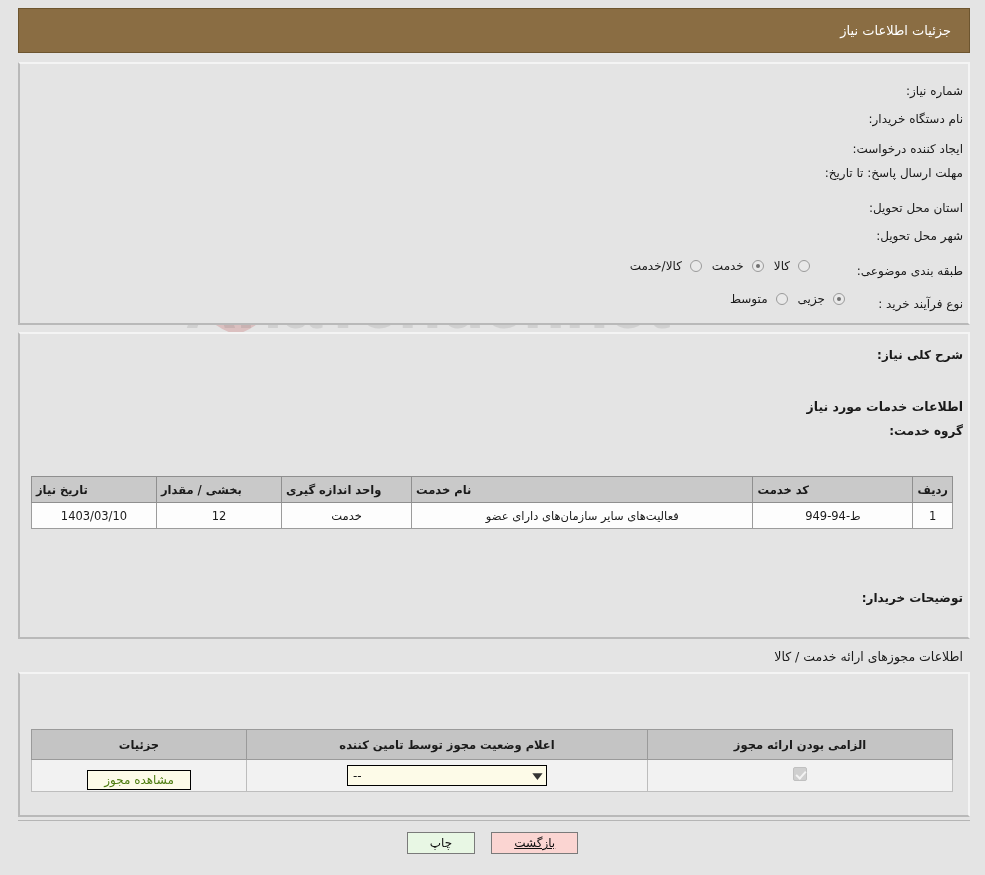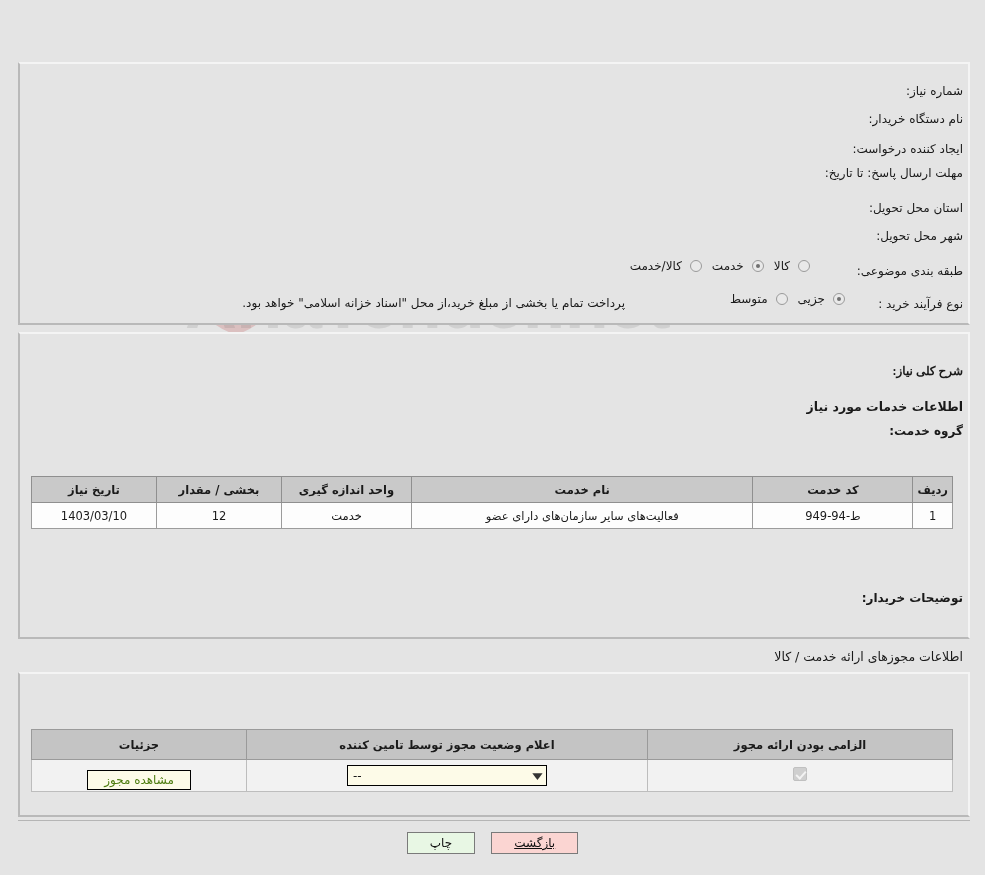--- a/index.html
+++ b/index.html
@@ -178,21 +178,21 @@
     background: #fff;
   }
   table.grid th {
     background: #c9c9c9;
     border: 1px solid #8f8f8f;
     font-size: 11.5px;
     font-weight: bold;
     color: #1a1a1a;
     height: 26px;
     padding: 0 4px;
-    text-align: center;
+    text-align: left;
     white-space: nowrap;
   }
   table.grid td {
     background: #fdfdfd;
     border: 1px solid #9c9c9c;
     font-size: 11.5px;
     color: #1a1a1a;
     height: 26px;
     padding: 0 4px;
     text-align: center;
@@ -303,20 +303,23 @@
 <div id="root">
 
   <div class="watermark">
     <svg class="wm-shield" viewBox="0 0 82 104">
       <path d="M41 3 L78 16 L78 56 C78 80 60 94 41 101 C22 94 4 80 4 56 L4 16 Z" fill="none" stroke="rgba(200,110,110,0.30)" stroke-width="11"></path>
       <path d="M41 30 L57 74 L47 74 L41 56 L35 74 L25 74 Z" fill="rgba(200,110,110,0.30)"></path>
     </svg>
     <div class="wm-text">AriaTender.net</div>
   </div>
 
+  <div class="titlebar">
+    <span>جزئیات اطلاعات نیاز</span>
+  </div>
 
   <div class="panel" id="panel-main"></div>
 
   <div class="lbl-right" style="top:84px;">شماره نیاز:</div>
   <div class="fld" style="position:absolute; right:192px; top:81px; width:190px;">1103003820000013</div>
   <div class="inline-lbl" style="position:absolute; right:395px; top:84px;">تاریخ و ساعت اعلان عمومی:</div>
   <div class="fld" style="position:absolute; right:610px; top:81px; width:168px;">1403/03/07 - 14:26</div>
 
   <div class="lbl-right" style="top:112px;">نام دستگاه خریدار:</div>
   <div class="fld rtl-text" style="position:absolute; right:192px; top:109px; width:532px;">سازمان مدیریت و برنامه ریزی استان خراسان رضوی</div>
@@ -360,25 +363,24 @@
   <div class="row" style="right:140px; top:292px;">
     <span class="radio-grp">
       <span class="radio checked"></span>
       <span class="radio-lbl">جزیی</span>
     </span>
     <span class="radio-grp">
       <span class="radio"></span>
       <span class="radio-lbl">متوسط</span>
     </span>
   </div>
-  <div style="position:absolute; right:360px; top:296px; font-size:12px; color:#1a1a1a; white-space:nowrap; z-index:3;">پرداخت تمام یا بخشی از مبلغ خرید،از محل "اسناد خزانه اسلامی" خواهد بود.</div>
 
   <div class="panel" id="panel-desc"></div>
 
-  <div class="lbl-right bold-lbl" style="top:364px; right:22px;font-family:Liberation Serif, serif;">شرح کلی نیاز:</div>
+  <div class="lbl-right bold-lbl" style="top:348px; right:22px;">شرح کلی نیاز:</div>
   <div class="ta" style="position:absolute; right:108px; top:349px; width:800px; height:42px;">قرارداد تعمیر، نگهداری و سرویس سیستم های برودتی- حرارتی تاسیسات مکانیکی، تاسیسات برقی، گاز، تلفن، سیستم اعلام و اطفاء حریق، شبکه آب و فاضلاب</div>
 
   <div class="section-head" style="right:22px; top:399px;">اطلاعات خدمات مورد نیاز</div>
 
   <div class="lbl-right bold-lbl" style="top:424px;">گروه خدمت:</div>
   <div class="fld rtl-text" style="position:absolute; right:108px; top:437px; width:800px; height:24px; line-height:22px;">سایر فعالیت‌های خدماتی</div>
 
   <table class="grid" style="right:32px; top:476px; width:922px;">
     <thead>
       <tr>

